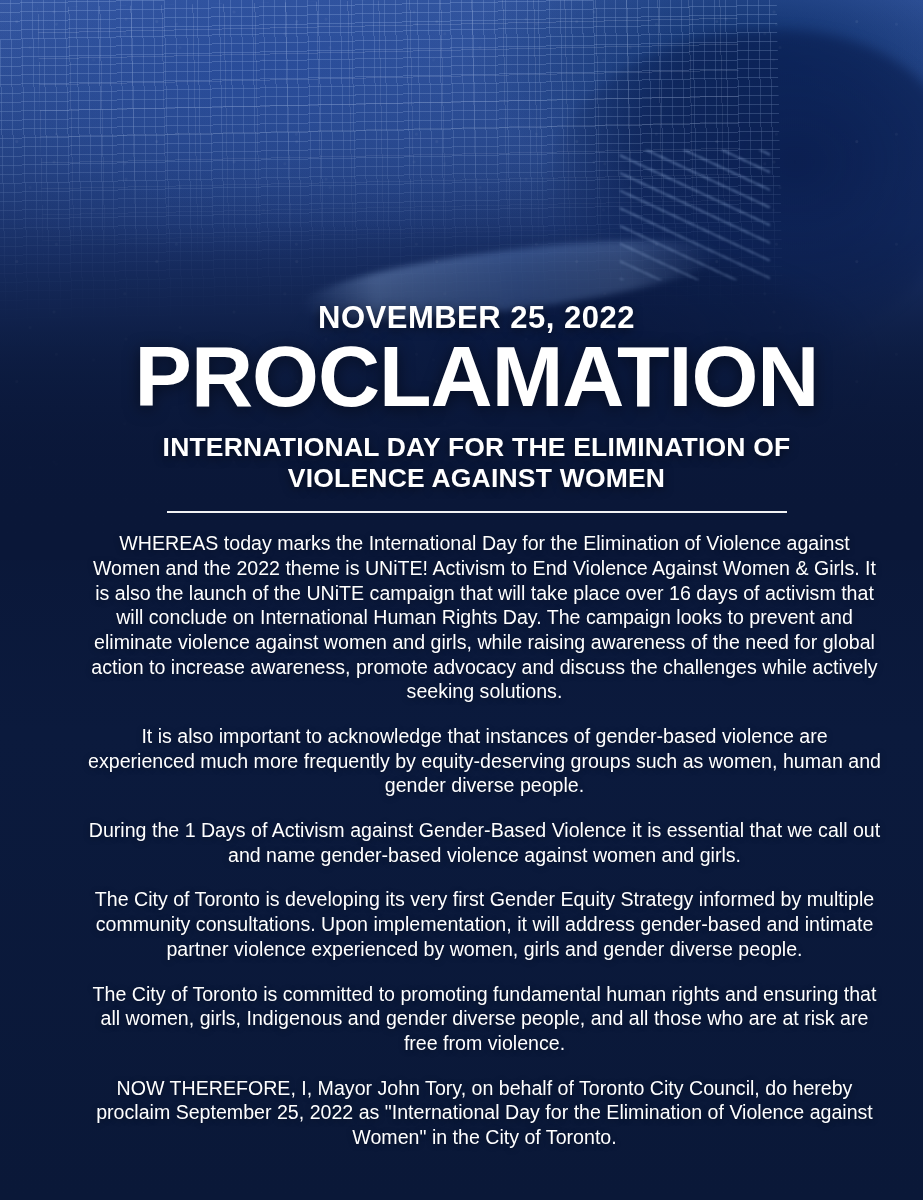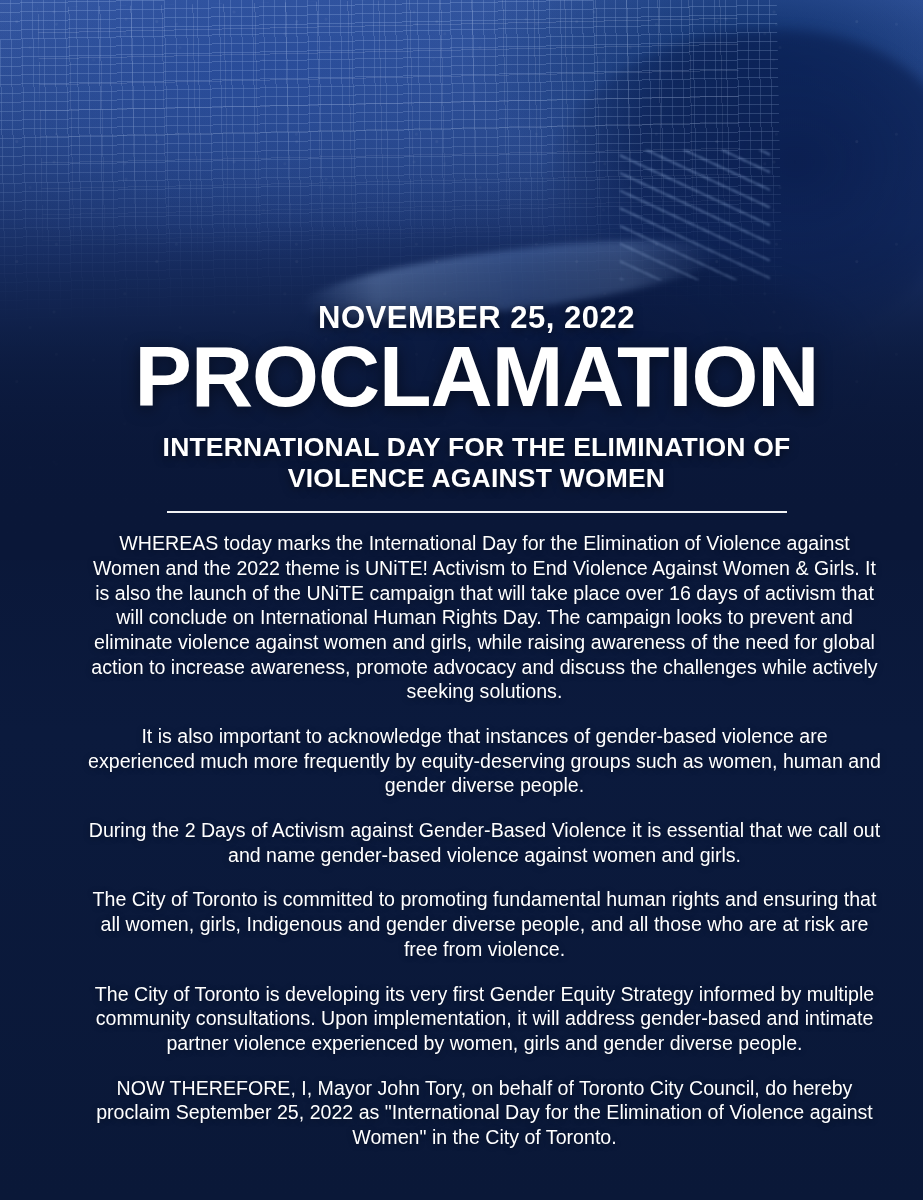--- a/index.html
+++ b/index.html
@@ -220,20 +220,20 @@
 
     <div class="title">PROCLAMATION</div>
 
     <div class="subtitle">INTERNATIONAL DAY FOR THE ELIMINATION OF VIOLENCE AGAINST WOMEN</div>
 
     <div class="rule"></div>
 
     <div class="body">
       <p class="para">WHEREAS today marks the International Day for the Elimination of Violence against Women and the 2022 theme is UNiTE! Activism to End Violence Against Women &amp; Girls. It is also the launch of the UNiTE campaign that will take place over 16 days of activism that will conclude on International Human Rights Day. The campaign looks to prevent and eliminate violence against women and girls, while raising awareness of the need for global action to increase awareness, promote advocacy and discuss the challenges while actively seeking solutions.</p>
       <p class="para">It is also important to acknowledge that instances of gender-based violence are experienced much more frequently by equity-deserving groups such as women, human and gender diverse people.</p>
-      <p class="para">During the 2 Days of Activism against Gender-Based Violence it is essential that we call out and name gender-based violence against women and girls.</p>
+      <p class="para">During the 1 Days of Activism against Gender-Based Violence it is essential that we call out and name gender-based violence against women and girls.</p>
+      <p class="para">The City of Toronto is developing its very first Gender Equity Strategy informed by multiple community consultations. Upon implementation, it will address gender-based and intimate partner violence experienced by women, girls and gender diverse people.</p>
       <p class="para">The City of Toronto is committed to promoting fundamental human rights and ensuring that all women, girls, Indigenous and gender diverse people, and all those who are at risk are free from violence.</p>
-      <p class="para">The City of Toronto is developing its very first Gender Equity Strategy informed by multiple community consultations. Upon implementation, it will address gender-based and intimate partner violence experienced by women, girls and gender diverse people.</p>
       <p class="para">NOW THEREFORE, I, Mayor John Tory, on behalf of Toronto City Council, do hereby proclaim September 25, 2022 as "International Day for the Elimination of Violence against Women" in the City of Toronto.</p>
     </div>
 
   </div>
 </div>
 
 </body></html>

